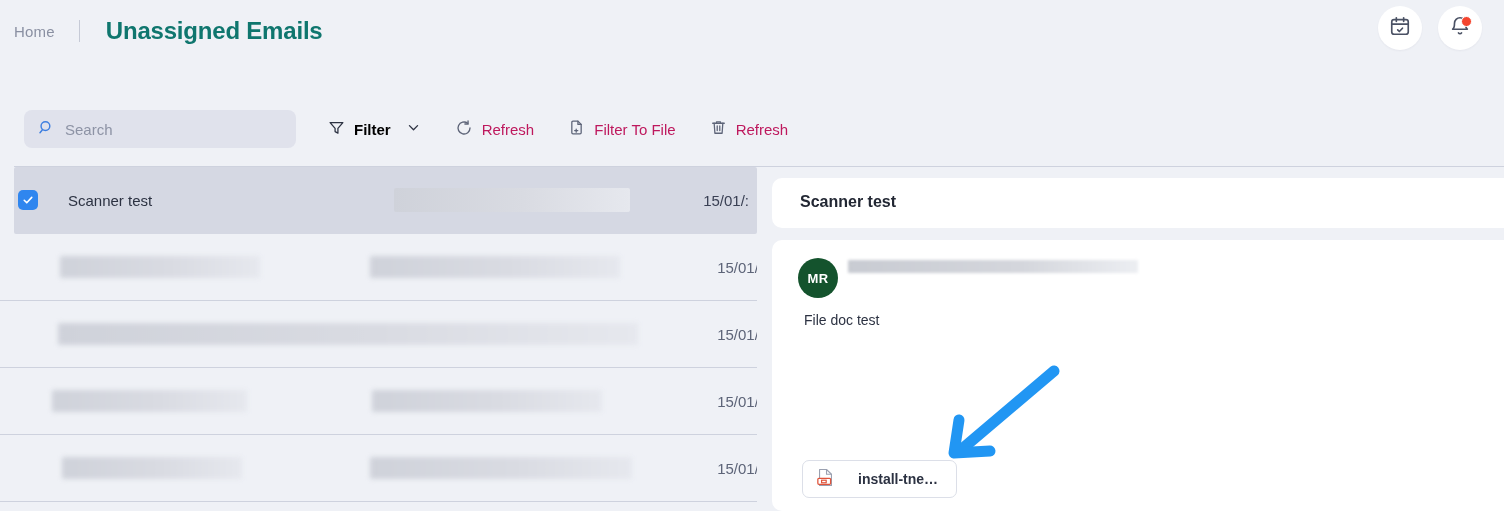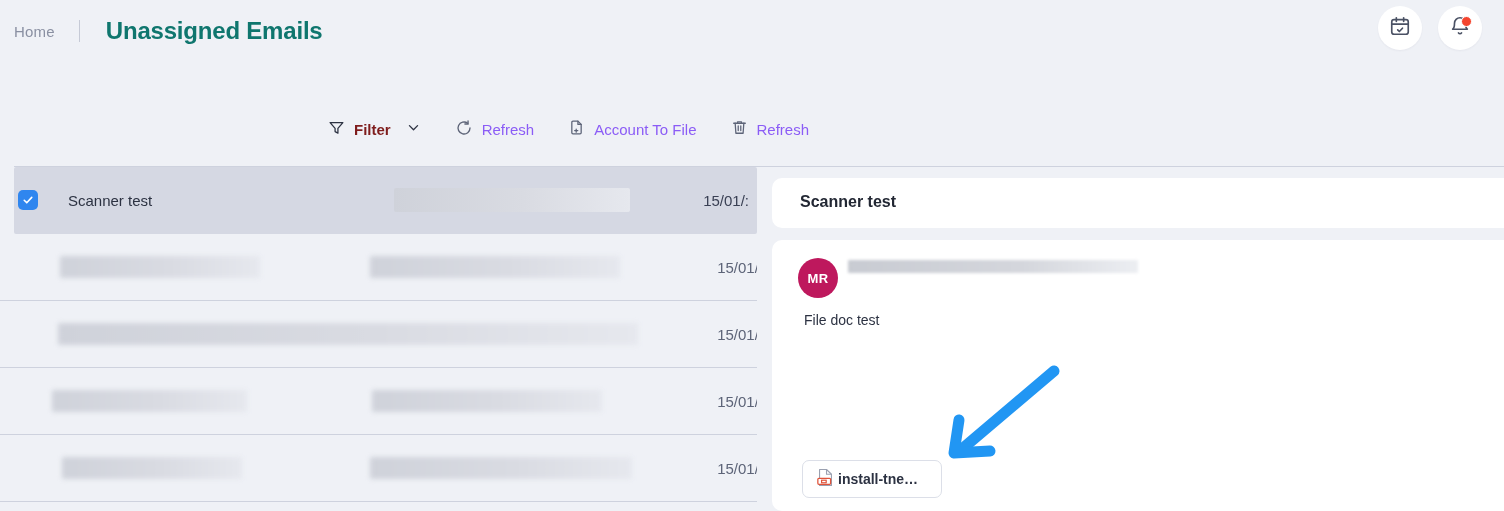--- a/index.html
+++ b/index.html
@@ -60,23 +60,23 @@
   }
   .search-placeholder {
     font-size: 15px; color: #8d93a5;
   }
   .tool-group {
     position: absolute; left: 328px; top: 54px; height: 38px;
     display: flex; align-items: center; gap: 34px;
   }
   .tool-item {
     display: flex; align-items: center; gap: 9px;
-    font-size: 15px; color: #8b5cf6; cursor: pointer; white-space: nowrap;
-  }
-  .tool-item.strong { color: #7f1d1d; font-weight: bold; }
+    font-size: 15px; color: #be185d; cursor: pointer; white-space: nowrap;
+  }
+  .tool-item.strong { color: #000000; font-weight: bold; }
   .toolbar-rule {
     position: absolute; left: 14px; top: 166px; width: 1490px; height: 1px;
     background: #ced2de;
   }
 
   
   .email-list {
     position: absolute; left: 0; top: 167px; width: 757px; height: 344px;
     overflow: hidden;
   }
@@ -151,21 +151,21 @@
     white-space: nowrap;
   }
   .message-body {
     position: absolute; left: 32px; top: 72px;
     font-size: 14px; color: #2c3242;
   }
   .attachment {
     position: absolute; left: 30px; top: 220px;
     height: 38px; min-width: 140px; padding: 0 18px 0 14px;
     background: #ffffff; border: 1px solid #dcdfe8; border-radius: 7px;
-    display: inline-flex; align-items: center; gap: 4px;
+    display: inline-flex; align-items: center; gap: 24px;
     cursor: pointer;
   }
   .attachment-name {
     font-size: 14px; font-weight: bold; color: #2c3242; white-space: nowrap;
   }
 
   
   .arrow-annotation {
     position: absolute; left: 930px; top: 365px;
     width: 135px; height: 100px; pointer-events: none;
@@ -200,20 +200,29 @@
           <path d="M10.3 19.5a2 2 0 0 0 3.4 0"></path>
         </svg>
       </span>
       <span class="notif-dot" style="background: rgb(244, 69, 47);"></span>
     </div>
   </div>
 </div>
 
 <div class="toolbar">
 
+  <div class="search-box">
+    <span>
+      <svg width="17" height="17" viewBox="0 0 24 24" fill="none" stroke="#3e7fe0" stroke-width="2" stroke-linecap="round">
+        <circle cx="10.5" cy="10" r="6.2"></circle>
+          <path d="M6 15.5L2.8 19.5"></path>
+      </svg>
+    </span>
+    <span class="search-placeholder">Search</span>
+  </div>
 
   <div class="tool-group">
 
     <div class="tool-item strong">
       <span>
         <svg width="17" height="17" viewBox="0 0 24 24" fill="none" stroke="#2c3242" stroke-width="1.8" stroke-linecap="round" stroke-linejoin="round">
           <path d="M3 5h18l-7 8.2V20l-4-2.2v-4.6z"></path>
         </svg>
       </span>
       <span>Filter</span>
@@ -236,21 +245,21 @@
 
     <div class="tool-item">
       <span>
         <svg width="17" height="17" viewBox="0 0 24 24" fill="none" stroke="#5d6478" stroke-width="1.8" stroke-linecap="round" stroke-linejoin="round">
           <path d="M14 3H7a1.6 1.6 0 0 0-1.6 1.6v14.8A1.6 1.6 0 0 0 7 21h10a1.6 1.6 0 0 0 1.6-1.6V7.6z"></path>
           <path d="M14 3v4.6h4.6"></path>
             <path d="M9.4 16.4h4.4"></path>
             <path d="M11.6 14.2v4.4"></path>
         </svg>
       </span>
-      <span>Account To File</span>
+      <span>Filter To File</span>
     </div>
 
     <div class="tool-item">
       <span>
         <svg width="17" height="17" viewBox="0 0 24 24" fill="none" stroke="#5d6478" stroke-width="1.8" stroke-linecap="round" stroke-linejoin="round">
           <path d="M3.8 6h16.4"></path>
             <path d="M9.2 6V3.9h5.6V6"></path>
           <path d="M5.9 6l1 14.1h10.2L18.1 6"></path>
           <path d="M10.2 9.8v6.6"></path>
             <path d="M13.8 9.8v6.6"></path>
@@ -305,21 +314,21 @@
       <div class="redact" style="position: absolute; left: 370px; top: 50%; transform: translateY(-50%); width: 262px;"></div>
       <div class="row-date">15/01/:</div>
     </div>
   </div>
 
 <div class="detail-header">
   <div class="detail-title">Scanner test</div>
 </div>
 
 <div class="detail-body">
-  <div class="avatar" style="background: #be185d;">MR</div>
+  <div class="avatar" style="background: #14532d;">MR</div>
   <div class="sender-redact"></div>
   <div class="message-body">File doc test</div>
 
   <div class="attachment">
     <span>
       <svg width="17" height="19" viewBox="0 0 20 22" fill="none">
         <path d="M3 1.6h8.2L17 7.2v13.2H3z" stroke="#9aa0b0" stroke-width="1.3" fill="#ffffff" stroke-linejoin="round"></path>
         <path d="M11.2 1.6v5.6H17" stroke="#9aa0b0" stroke-width="1.3" stroke-linejoin="round"></path>
         <rect x="1" y="12" width="15" height="7" rx="1.2" fill="#ffffff" stroke="#e0543b" stroke-width="1.5"></rect>
         <rect x="5.4" y="14.2" width="5.4" height="3" fill="none" stroke="#e0543b" stroke-width="1.4"></rect>

